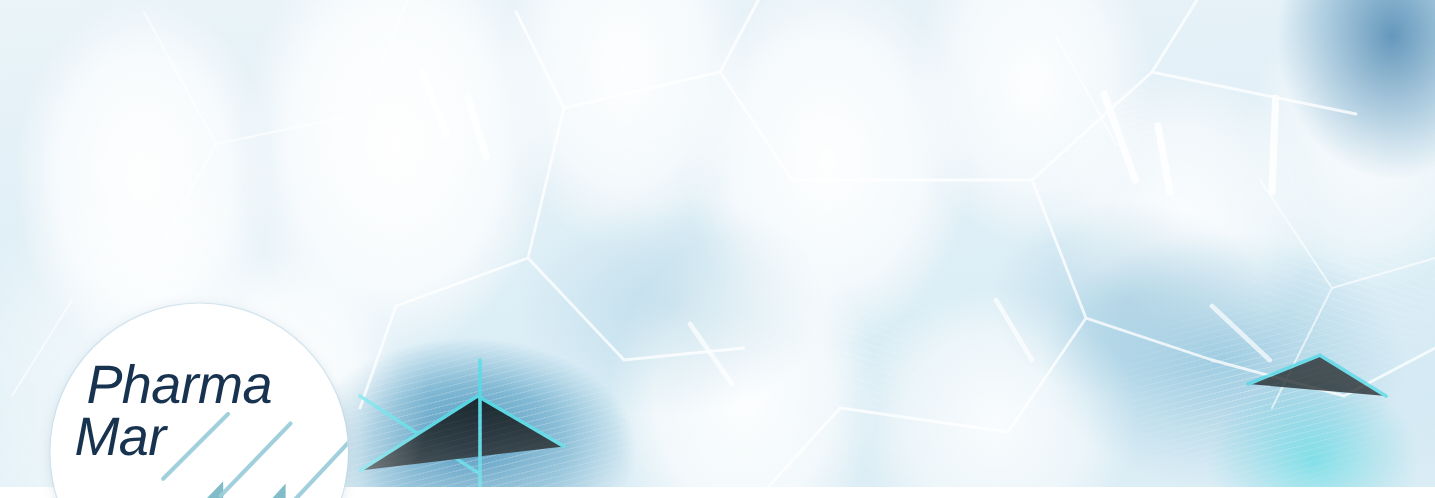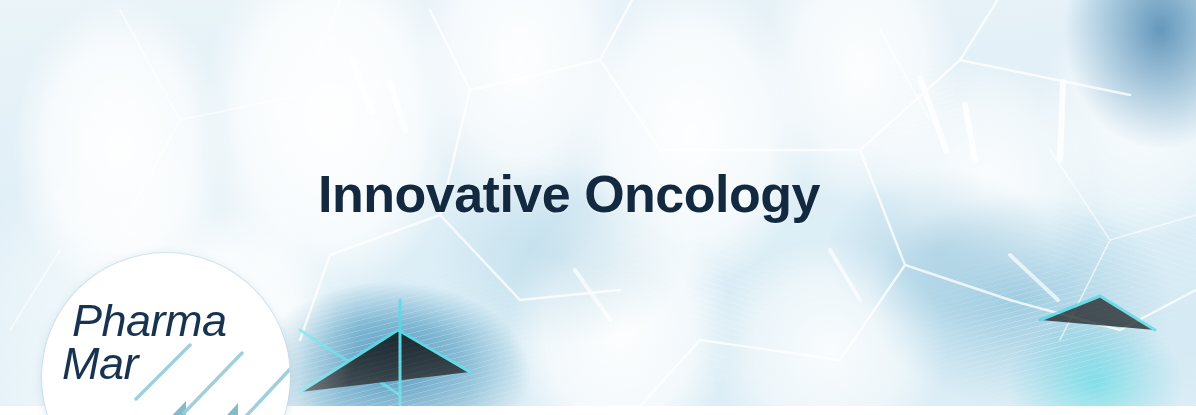--- a/index.html
+++ b/index.html
@@ -234,21 +234,20 @@
       <g stroke="#3fd8e4" stroke-width="3" stroke-linecap="round" opacity="0.75">
         <path d="M1040 320 L1100 296 L1155 330"></path>
       </g>
     </svg>
 
     <div class="bg-layer veil"></div>
   </div>
 
   <div class="bottom-strip"></div>
 
-  <h1 class="headline">Innovative Oncology</h1>
 
   <div class="logo-badge">
     <div class="logo-inner">
 
       <svg class="logo-waves" viewBox="0 0 160 160">
 
         <g fill="#7cb8c6">
           <path d="M2 112 L52 60 L52 112 Z" opacity="0.95"></path>
           <path d="M46 126 L104 62 L104 126 Z" opacity="0.95"></path>
           <path d="M94 142 L158 68 L158 142 Z" opacity="0.95"></path>

